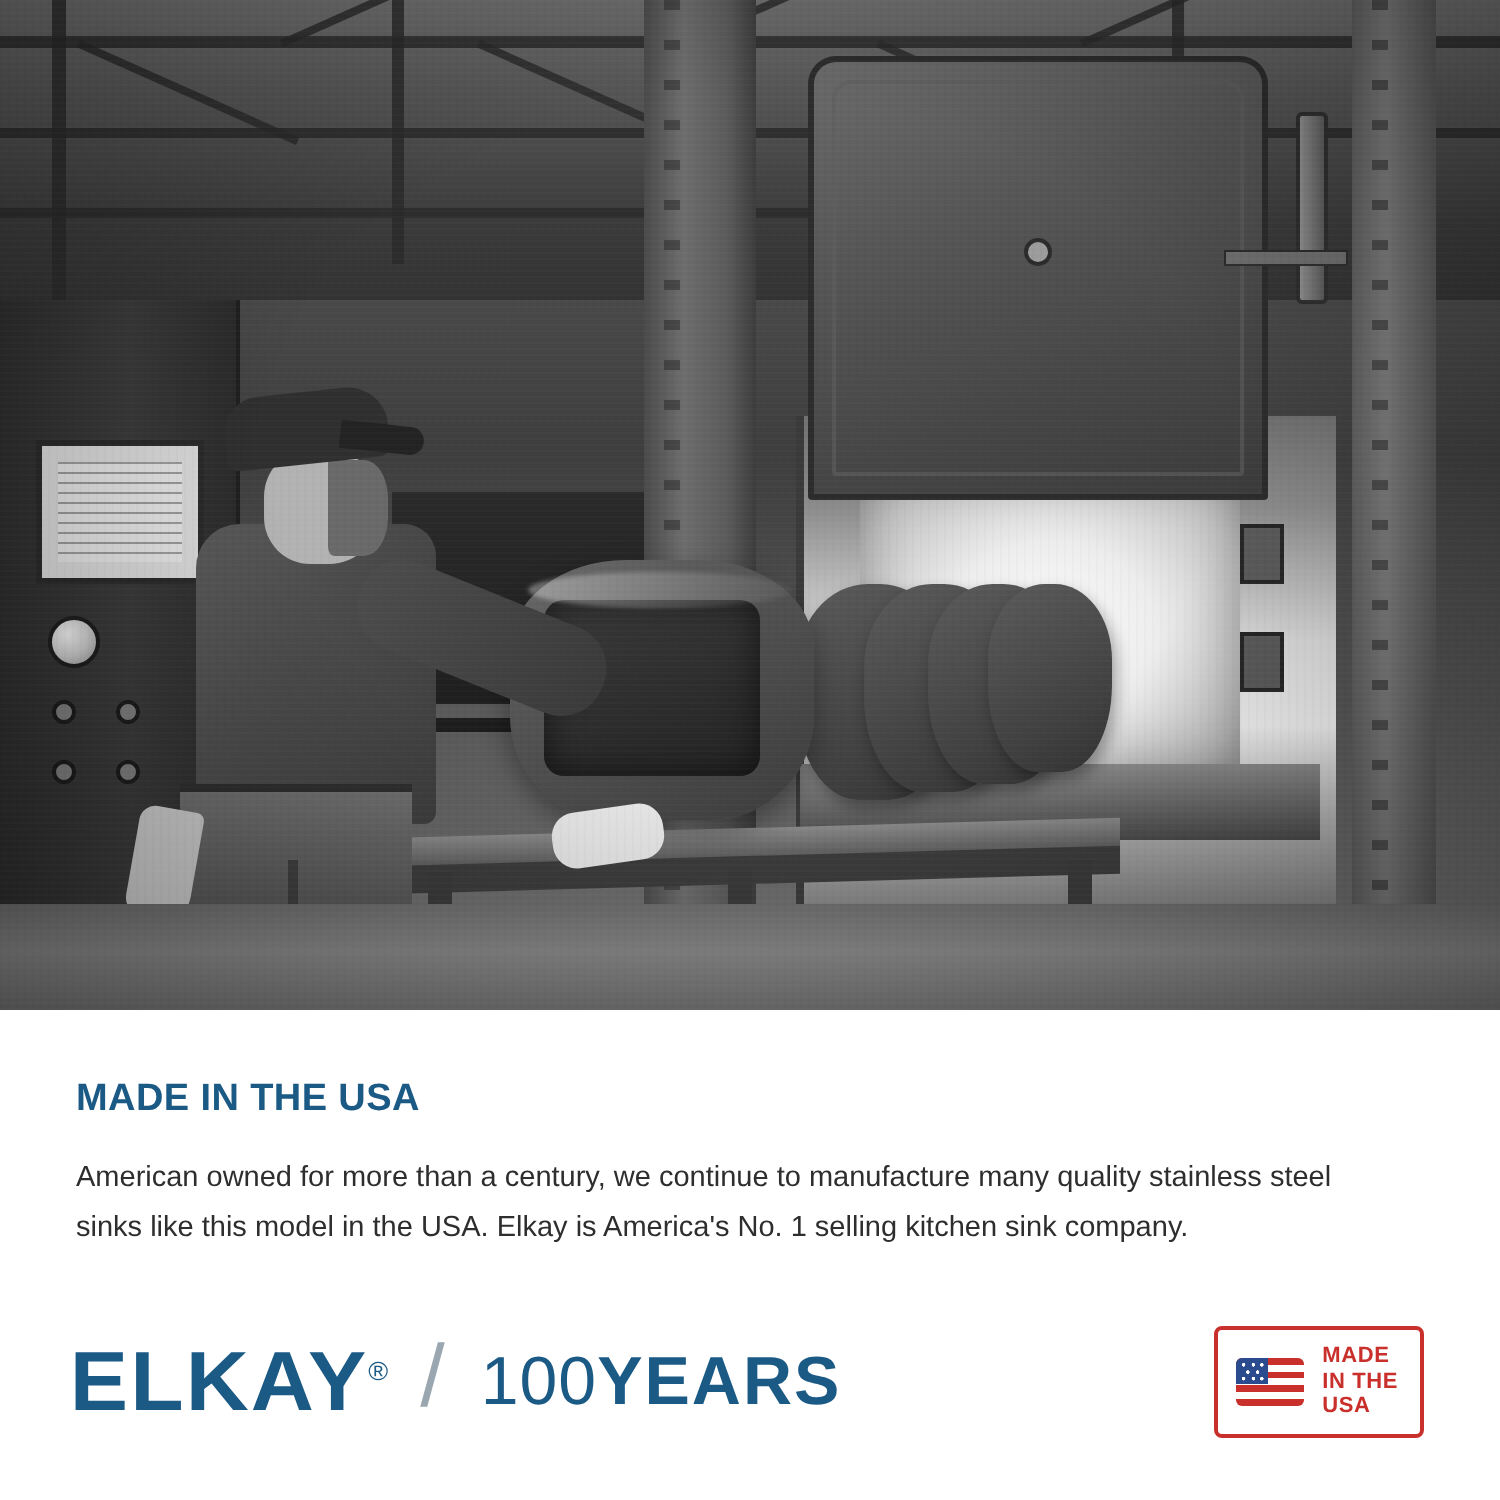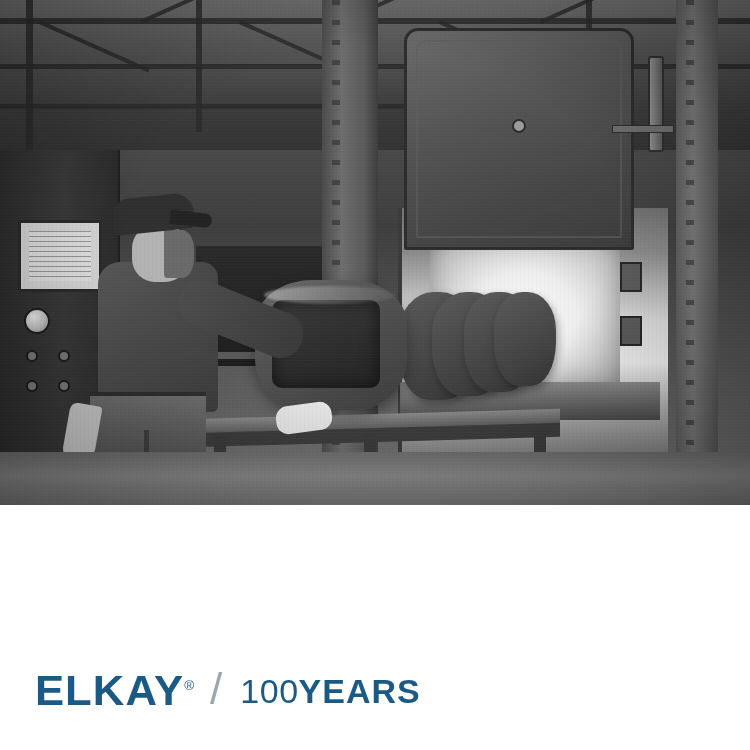--- a/index.html
+++ b/index.html
@@ -462,25 +462,38 @@
     <div class="worker-rag"></div>
     <div class="worker-hand"></div>
 
     <div class="floor"></div>
 
     <div class="grain"></div>
     <div class="vignette"></div>
   </div>
 
   <div class="content">
+    <h2 class="headline">MADE IN THE USA</h2>
+    <p class="body-copy">American owned for more than a century, we continue to manufacture many quality stainless steel sinks like this model in the USA. Elkay is America's No. 1 selling kitchen sink company.</p>
   </div>
 
   <div class="footer">
 
     <div class="brand">
       <div class="elkay-wordmark"><span>ELKAY</span><span class="reg-mark">®</span></div>
       <div class="slash">/</div>
       <div class="years"><span class="num">100</span><span class="word">YEARS</span></div>
     </div>
 
+    <div class="made-badge">
+      <div class="flag">
+        <div class="stripes"></div>
+        <div class="canton"></div>
+      </div>
+      <div class="badge-text">
+        <div>MADE</div>
+        <div>IN THE</div>
+        <div>USA</div>
+      </div>
+    </div>
 
   </div>
 </div>
 
 </body></html>

